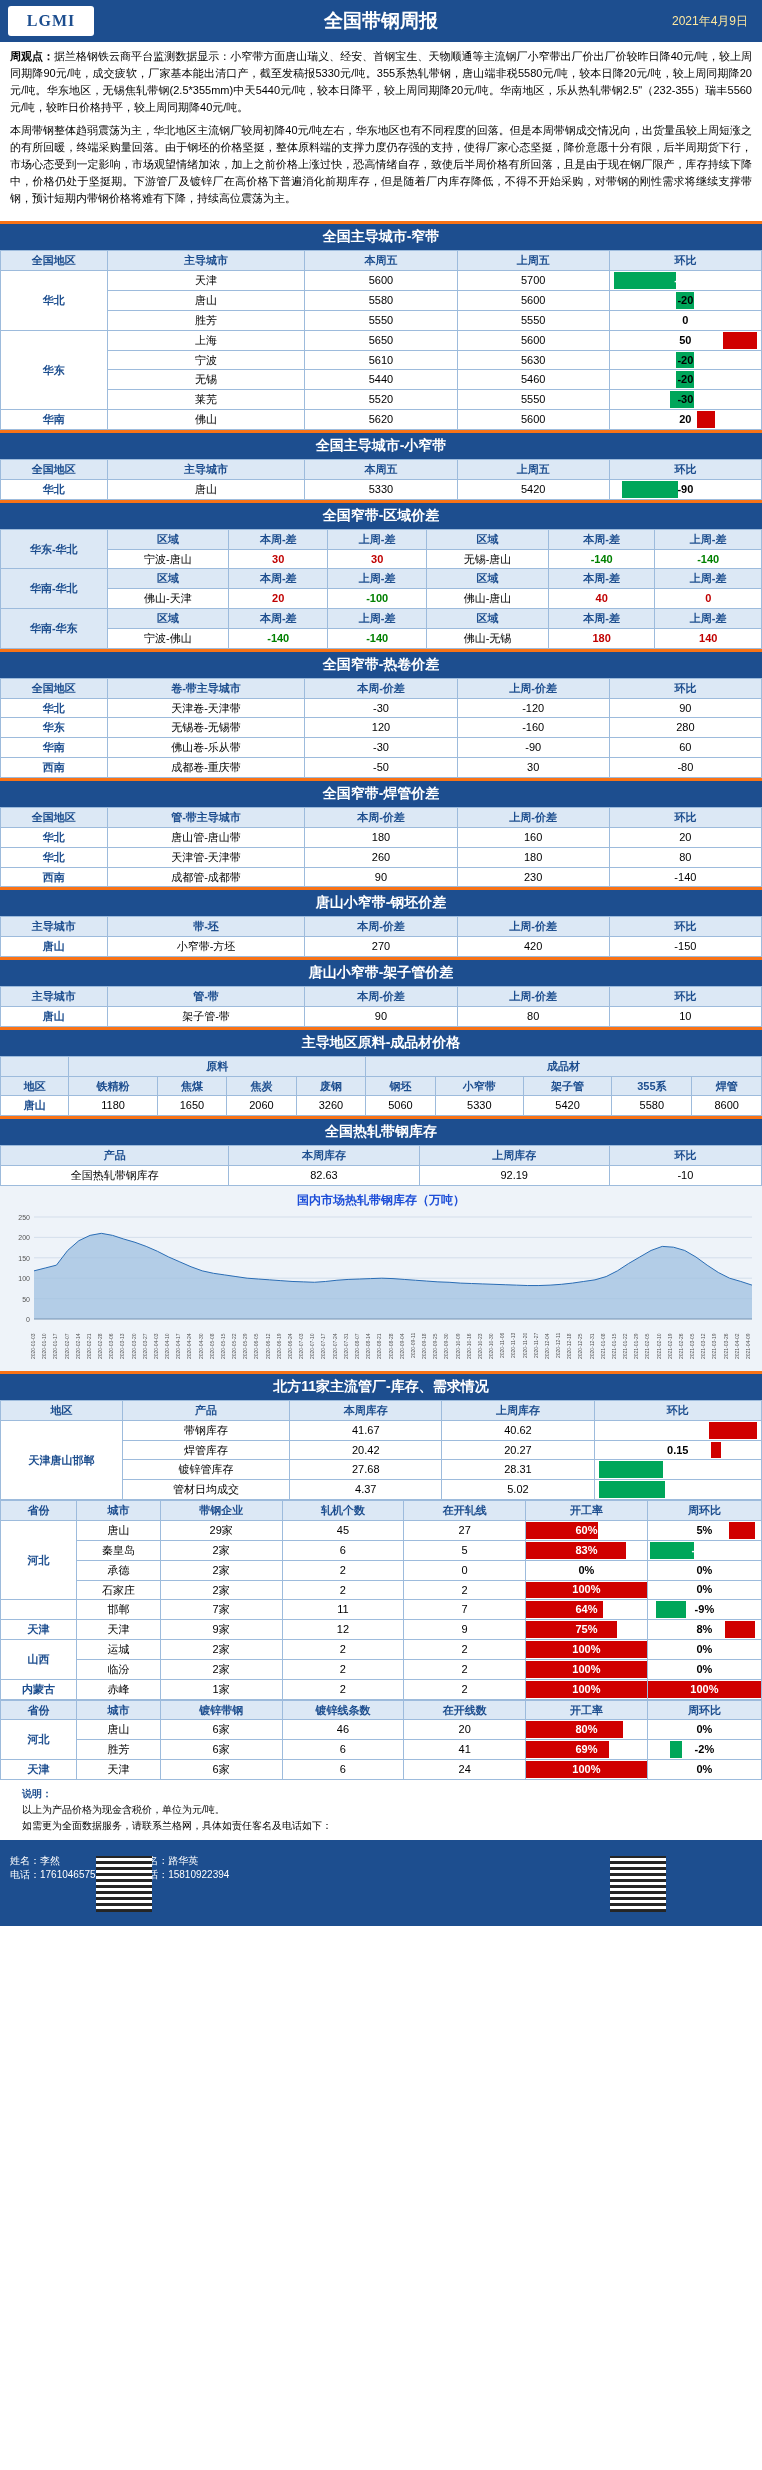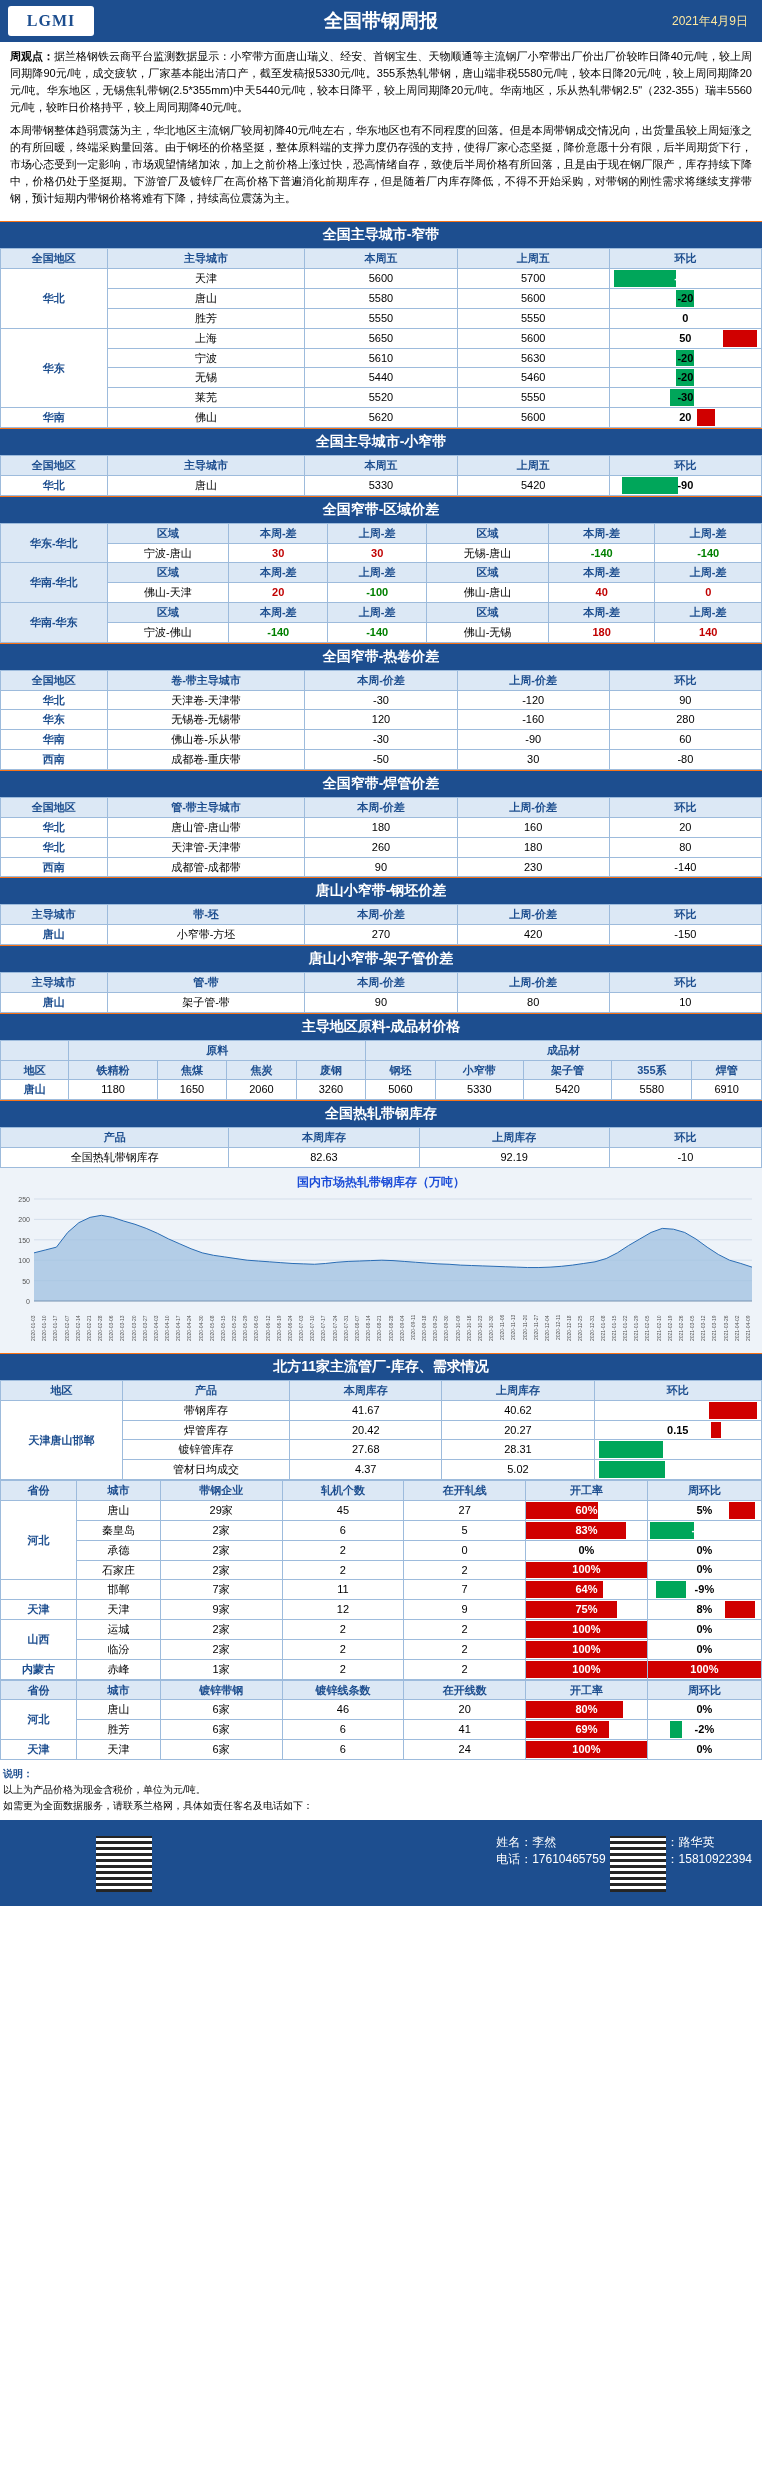--- a/index.html
+++ b/index.html
@@ -47,21 +47,21 @@
   .intro .lead { font-weight: bold; }
 
   
   .banner {
     background: #1d4e8f;
     color: #fff;
     font-weight: bold;
     font-size: 14px;
     text-align: center;
     padding: 4px 0;
-    border-top: 1px solid #f97316;
+    border-top: 3px solid #f97316;
   }
 
   table { border-collapse: collapse; width: 100%; }
   td, th {
     border: 1px solid #9dbbdc;
     padding: 2px 3px;
     text-align: center;
     font-size: 11px;
     line-height: 1.35;
   }
@@ -98,28 +98,28 @@
     display: flex; margin: 0 6px; height: 36px; overflow: hidden;
   }
   .chart-xlabels span {
     flex: 1 0 0; font-size: 5px; color: #555;
     writing-mode: vertical-rl; text-orientation: mixed;
     white-space: nowrap; transform: rotate(180deg);
     text-align: right;
   }
 
   
-  .note { padding: 6px 3px; font-size: 10px; line-height: 1.6; }
+  .note { padding: 6px 22px; font-size: 10px; line-height: 1.6; }
   .note .t { color:#1d4e8f; font-weight: bold; }
   .footer {
     background: #1d4e8f; color: #fff; padding: 8px 10px 10px 10px;
     position: relative; min-height: 86px;
   }
   .footer .ftitle { text-align:center; font-size: 11px; margin-bottom: 6px;}
-  .contacts { display:flex; justify-content: flex-end; gap: 37px; font-size: 12px; }
+  .contacts { display:flex; justify-content: flex-start; gap: 37px; font-size: 10px; }
   .qr { width: 56px; height: 56px; background: #fff; position: absolute; top: 16px; }
   .qr.left { left: 96px; }
   .qr.right { right: 96px; }
   .qr-inner { width: 100%; height: 100%;
     background-image:
       repeating-linear-gradient(0deg, #000 0 3px, #fff 3px 6px),
       repeating-linear-gradient(90deg, #000 0 3px, transparent 3px 6px);
     background-size: 100% 100%, 100% 100%;
     opacity: .85;
   }
@@ -447,21 +447,21 @@
     <tr>
       <td class="reg">唐山</td>
       <td>1180</td>
       <td>1650</td>
       <td>2060</td>
       <td>3260</td>
       <td>5060</td>
       <td>5330</td>
       <td>5420</td>
       <td>5580</td>
-      <td>6910</td>
+      <td>8600</td>
     </tr>
   </tbody>
     </table>
 
   <div class="banner">全国热轧带钢库存</div>
   <table>
     <tbody>
         <tr>
       <th style="width:30%">产品</th>
       <th style="width:25%">本周库存</th>

